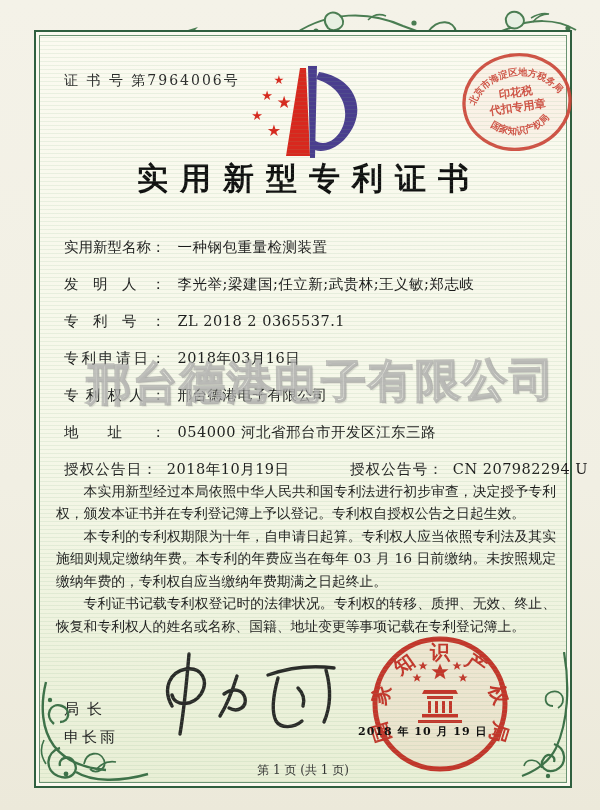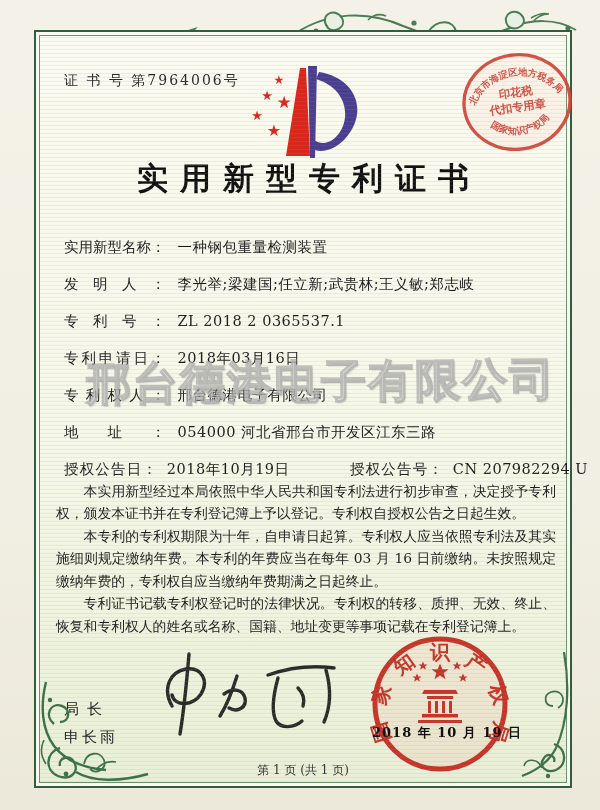--- a/index.html
+++ b/index.html
@@ -34,22 +34,22 @@
   .grant-right { position:absolute; left:286px; top:0; white-space:nowrap; }
 
   .paras { position:absolute; left:16px; top:444px; width:500px; }
   .paras p { text-indent:2em; font-size:13.8px; line-height:1.63; text-align:justify; color:#1c1c1c; }
 
   .signer-title { position:absolute; left:24px; top:664px; font-size:15px; letter-spacing:8px; color:#222; }
   .signer-name  { position:absolute; left:24px; top:692px; font-size:15px; letter-spacing:3px; color:#222; }
   .signature { position:absolute; left:102px; top:612px; width:212px; height:96px; }
 
   .round-seal { position:absolute; left:324px; top:592px; width:152px; height:152px; opacity:.93; }
-  .seal-date { position:absolute; left:318px; top:688px; width:164px; text-align:right;
-               font-size:13px; font-weight:bold; color:#101010; letter-spacing:1px; z-index:8; }
+  .seal-date { position:absolute; left:318px; top:688px; width:164px; text-align:left;
+               font-size:11px; font-weight:bold; color:#101010; letter-spacing:1px; z-index:8; }
 
   .footer { position:absolute; left:0; right:0; top:726px; text-align:center; font-size:12px; color:#333; }
 
   .watermark { position:absolute; left:86px; top:352px; width:480px; z-index:6; pointer-events:none;
                font-size:45px; font-weight:bold; white-space:nowrap; letter-spacing:2px;
                color:rgba(252,252,248,0.50); -webkit-text-stroke:1.4px rgba(140,140,140,0.52);
                text-shadow:1.5px 1.5px 1px rgba(120,120,120,0.22); transform:rotate(-0.6deg); }
 
   .orn-top { position:absolute; left:178px; top:6px; width:402px; height:52px; }
   .orn-bl { position:absolute; left:0px; top:646px; width:114px; height:110px; }

